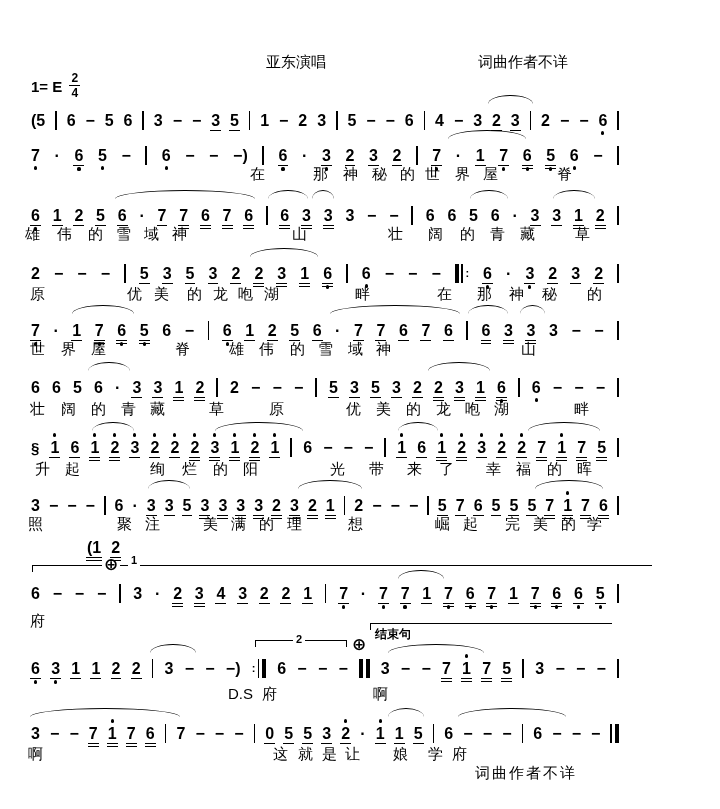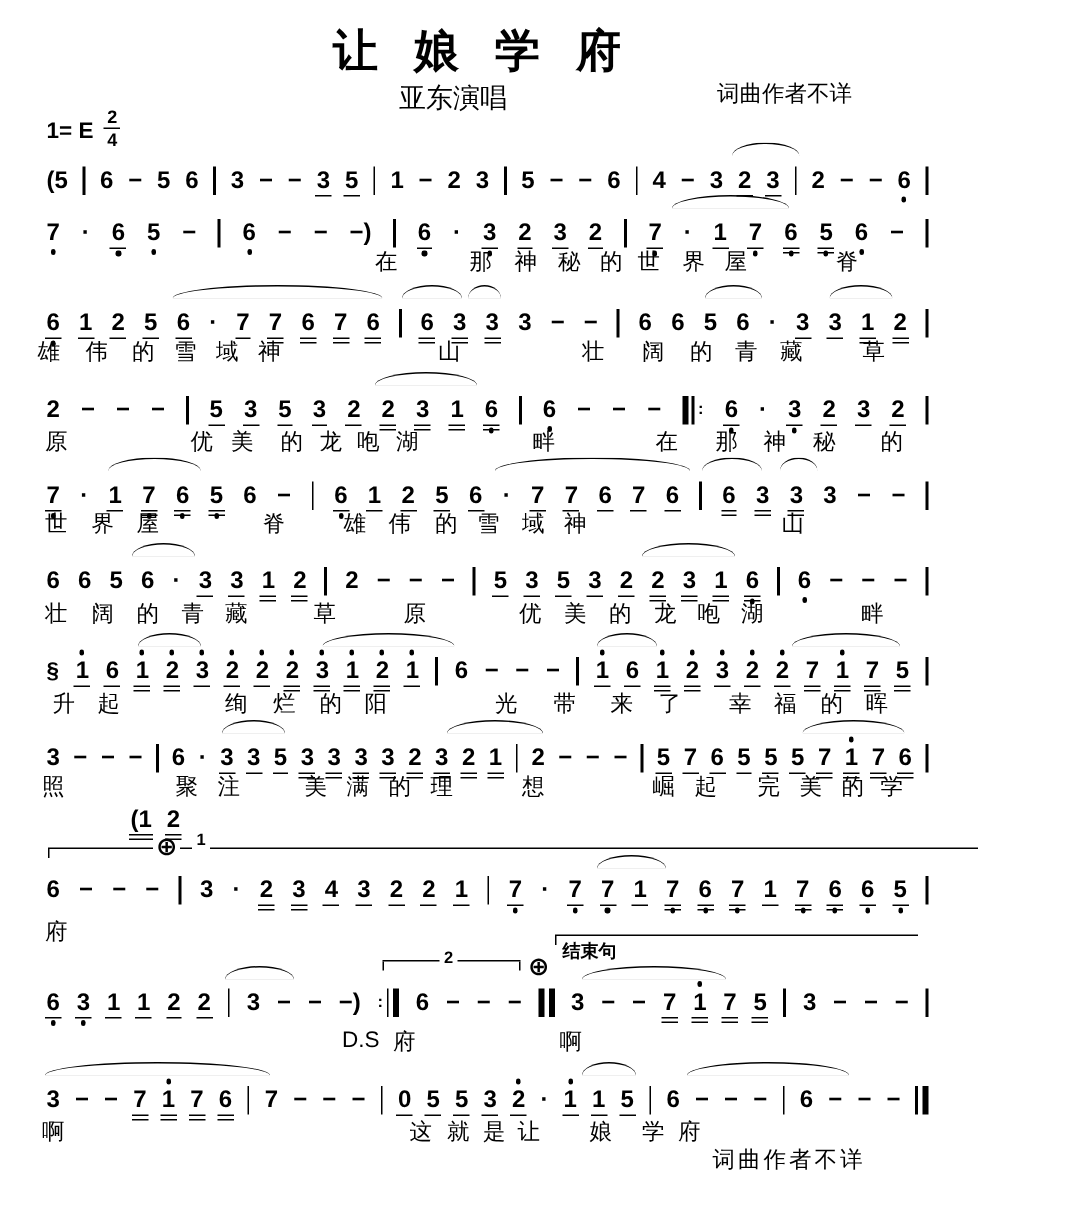--- a/index.html
+++ b/index.html
@@ -3,21 +3,21 @@
 <meta charset="utf-8">
 <style>
   html,body{margin:0;padding:0;background:#fff;}
   body{width:720px;height:809px;position:relative;overflow:hidden;
        font-family:"Liberation Sans","DejaVu Sans",sans-serif;color:#000;}
   #page{position:absolute;inset:0;background:#fff;}
 
   
   .title{position:absolute;top:14px;left:222px;font-size:30px;font-weight:700;
          letter-spacing:24px;white-space:nowrap;}
-  .performer{position:absolute;top:53px;left:266px;font-size:18px;}
+  .performer{position:absolute;top:53px;left:266px;font-size:15px;}
   .credit{position:absolute;top:53px;left:478px;font-size:15px;}
   .keysig{position:absolute;top:72px;left:31px;font-size:15px;font-weight:600;white-space:nowrap;}
   .frac{display:inline-block;vertical-align:-5px;text-align:center;font-size:12px;
         font-weight:700;line-height:1;margin-left:3px;}
   .frac .fn{display:block;border-bottom:1.5px solid #000;padding:0 2px 1px;}
   .frac .fd{display:block;padding-top:1px;}
   .footer{position:absolute;top:764px;left:475px;font-size:15px;letter-spacing:2px;}
 
   
   .sys{position:absolute;left:0;width:720px;}
@@ -76,21 +76,20 @@
   .endlabel{position:absolute;left:375px;top:6px;font-size:12px;font-weight:600;}
 
   
   .pickup{position:absolute;left:86px;top:524px;}
   .pnotes{display:inline-flex;gap:8px;}
 </style>
 </head>
 <body>
 
 <div id="page">
-  <div class="title">让娘学府</div>
   <div class="performer">亚东演唱</div>
   <div class="credit">词曲作者不详</div>
   <div class="keysig">
     <span>1=</span>
     <span>E</span>
     <span class="frac">
       <span class="fn">2</span>
       <span class="fd">4</span>
     </span>
   </div>

